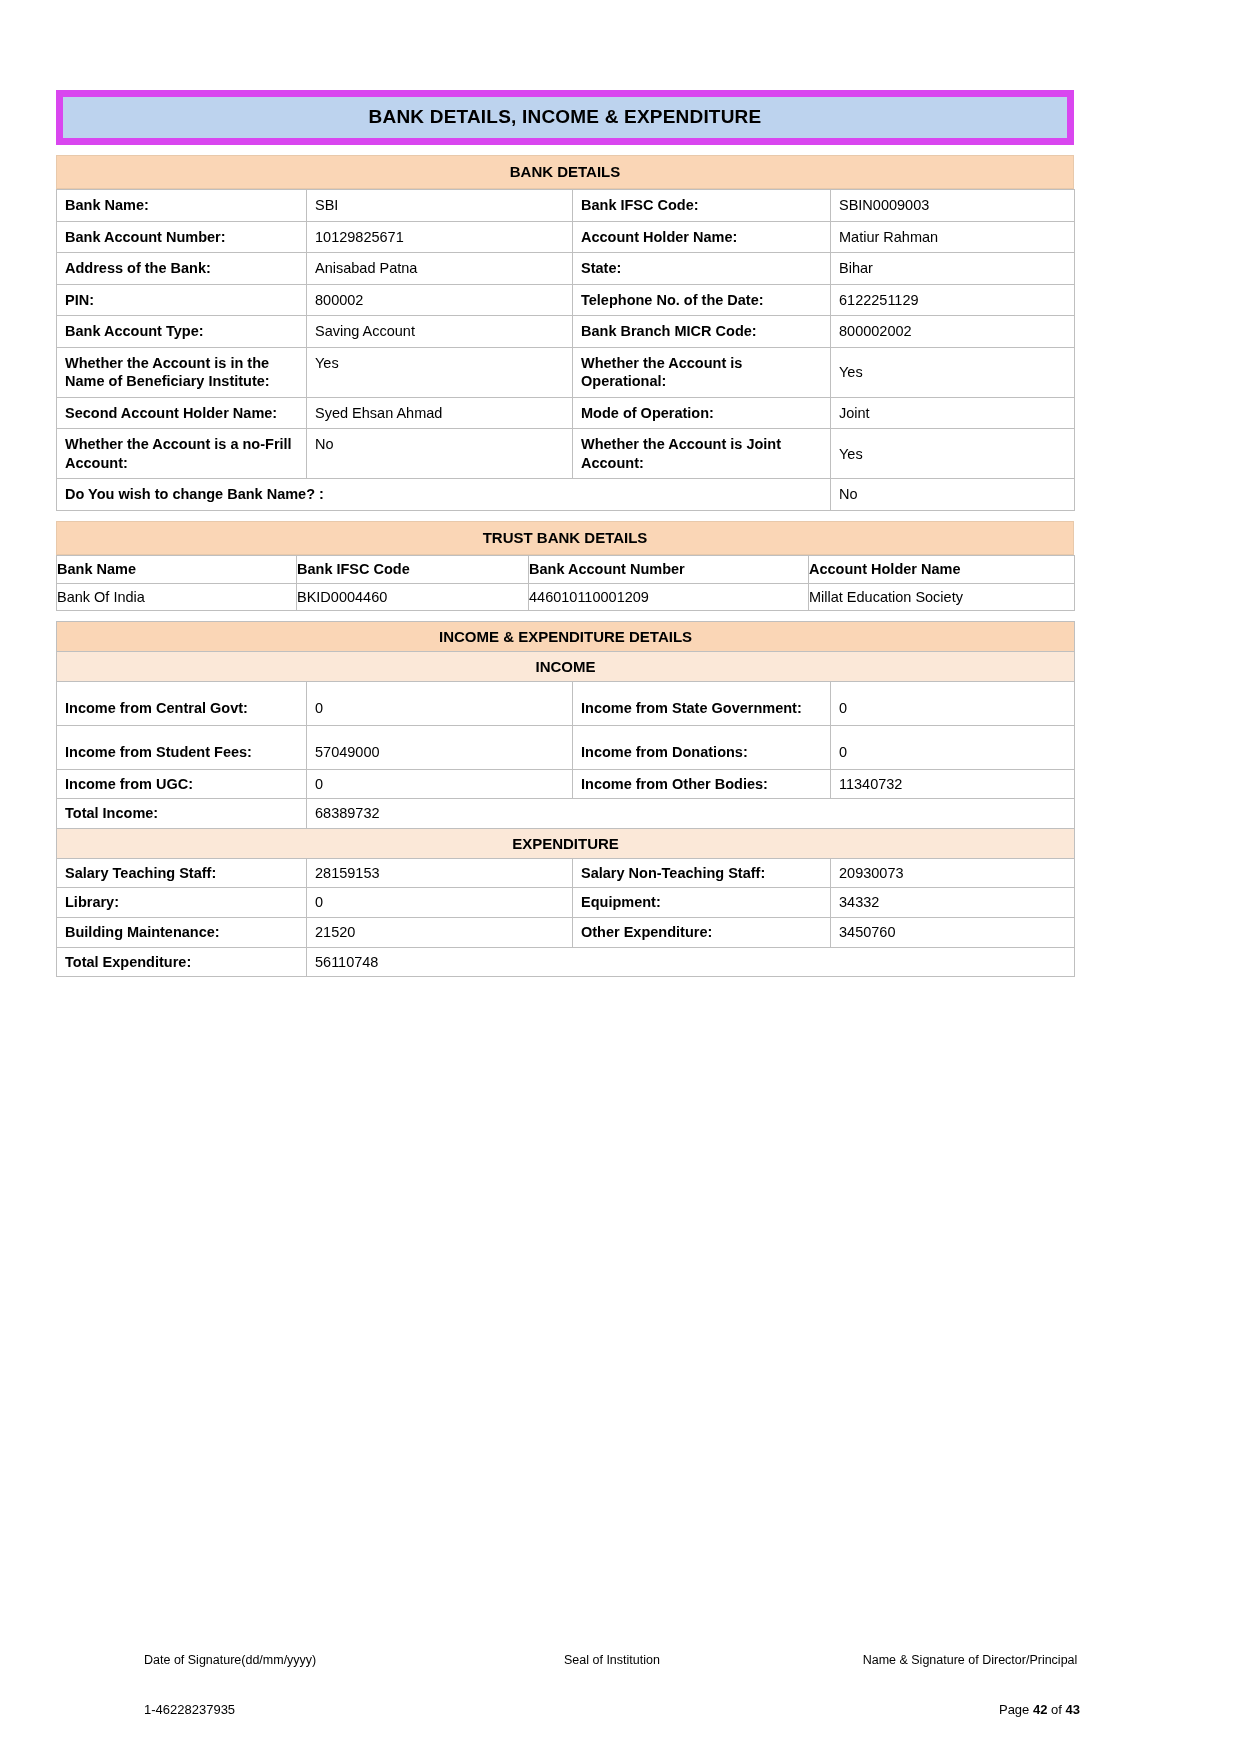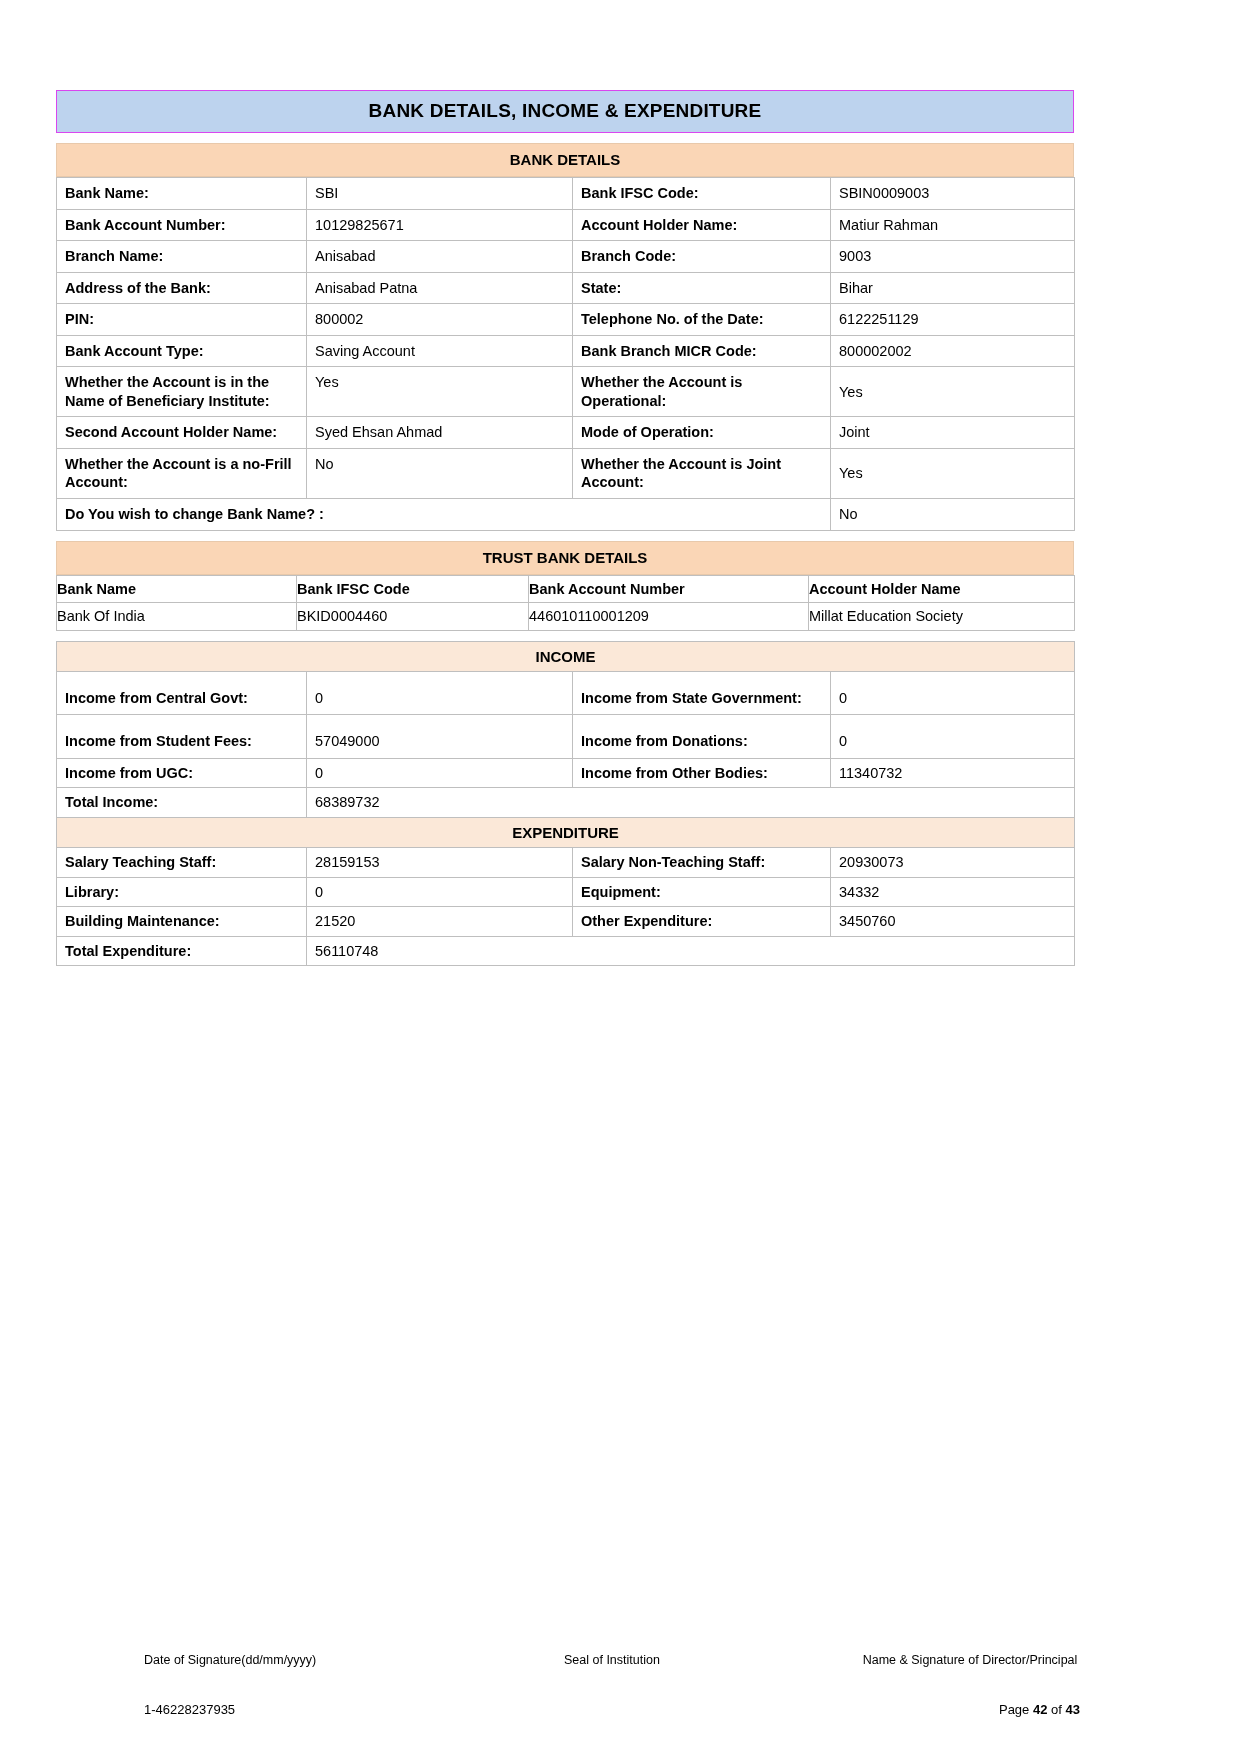--- a/index.html
+++ b/index.html
@@ -42,21 +42,21 @@
     vertical-align: top;
     line-height: 1.28;
     word-wrap: break-word;
   }
   .lbl { font-weight: bold; margin-top: 30px; }
   .val { font-weight: normal; }
 
   
   .title-band {
     background: #bdd3ee;
-    border: 1px solid #d946ef;
+    border: 7px solid #d946ef;
     text-align: center;
     font-weight: bold;
     font-size: 19px;
     padding: 9px 4px 10px;
     letter-spacing: 0.2px;
   }
   .band-orange {
     background: #fad6b6;
     border: 1px solid #e8c9ab;
     text-align: center;
@@ -146,26 +146,20 @@
           <td class="lbl">Bank IFSC Code:</td>
           <td class="val">SBIN0009003</td>
         </tr>
         <tr>
           <td class="lbl">Bank Account Number:</td>
           <td class="val">10129825671</td>
           <td class="lbl">Account Holder Name:</td>
           <td class="val">Matiur Rahman</td>
         </tr>
         <tr>
-          <td class="lbl">Branch Name:</td>
-          <td class="val">Anisabad</td>
-          <td class="lbl">Branch Code:</td>
-          <td class="val">9003</td>
-        </tr>
-        <tr>
           <td class="lbl">Address of the Bank:</td>
           <td class="val">Anisabad Patna</td>
           <td class="lbl">State:</td>
           <td class="val">Bihar</td>
         </tr>
         <tr>
           <td class="lbl" style="vertical-align:bottom">PIN:</td>
           <td class="val">800002</td>
           <td class="lbl" style="vertical-align:bottom">Telephone No. of the Date:</td>
           <td class="val" style="vertical-align:bottom">6122251129</td>
@@ -232,20 +226,23 @@
     <div class="gap-sm"></div>
 
     <table class="doc ie">
       <colgroup>
         <col style="width:250px">
         <col style="width:266px">
         <col style="width:258px">
         <col style="width:244px">
       </colgroup>
       <tbody>
+        <tr>
+          <td class="band-cell-dark" colspan="4">INCOME &amp; EXPENDITURE DETAILS</td>
+        </tr>
         <tr>
           <td class="band-cell-light" colspan="4">INCOME</td>
         </tr>
 
         <tr>
           <td class="lbl tall" style="vertical-align:bottom">Income from Central Govt:</td>
           <td class="val tall">0</td>
           <td class="lbl tall">Income from State Government:</td>
           <td class="val tall">0</td>
         </tr>

